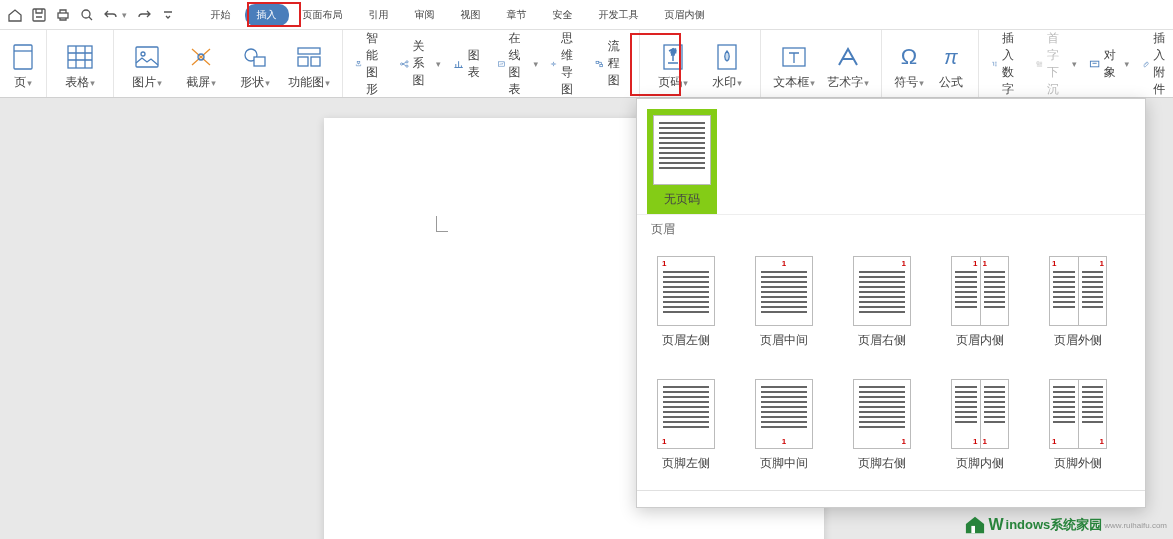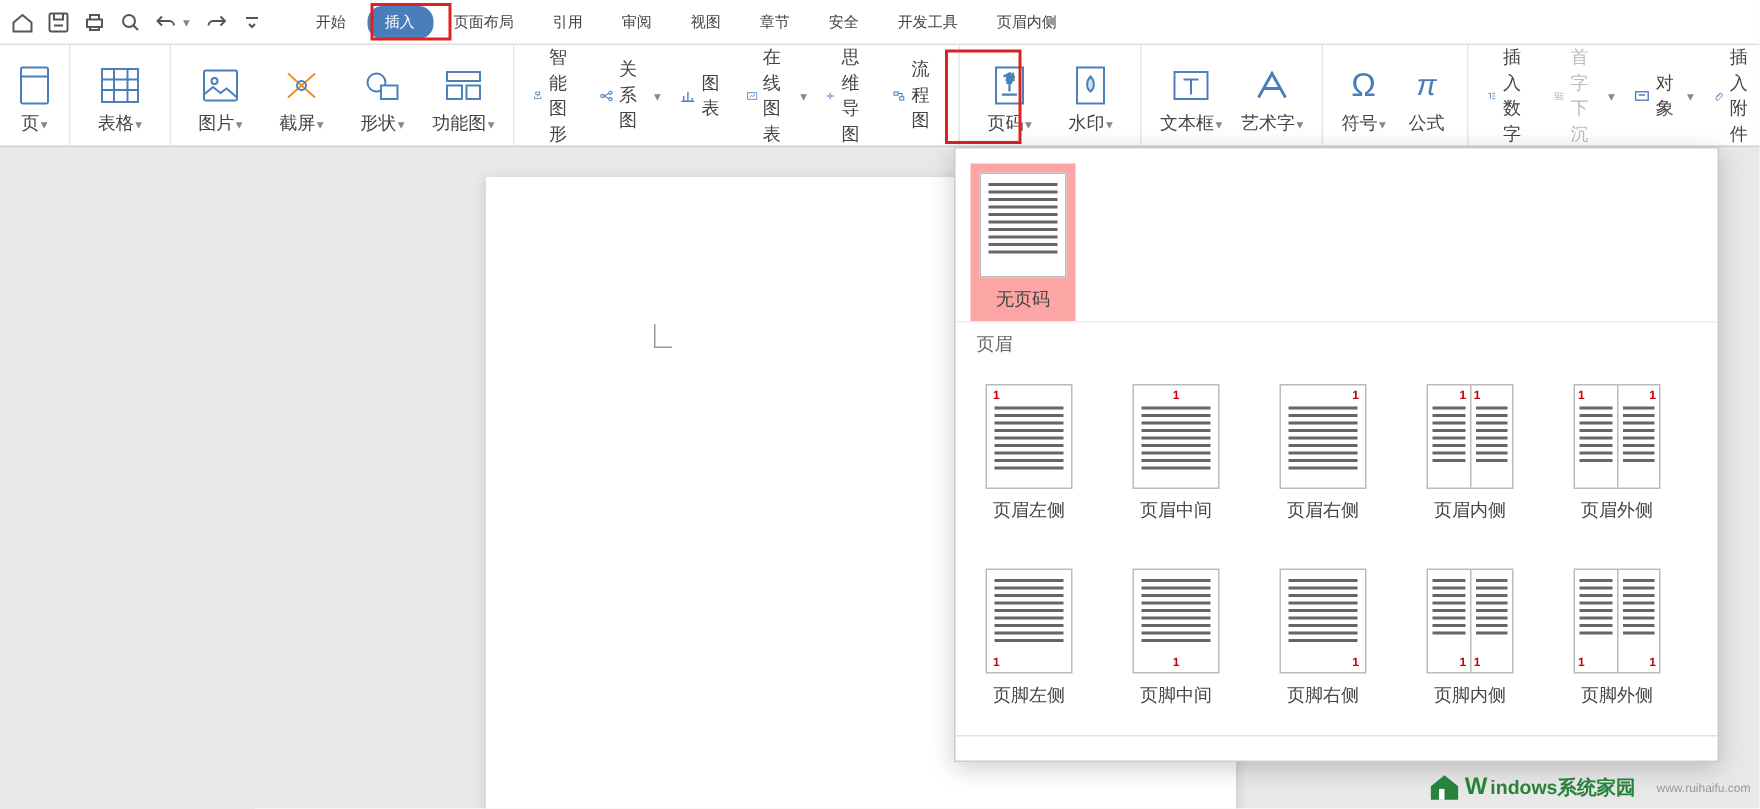--- a/index.html
+++ b/index.html
@@ -28,37 +28,37 @@
 
 
 .canvas{position:absolute;left:0;right:0;top:98px;bottom:0;background:#e8e8e8}
 .page{position:absolute;left:324px;top:20px;width:500px;height:700px;background:#fff;box-shadow:0 2px 8px rgba(0,0,0,.15)}
 .cursor-mark{position:absolute;left:112px;top:98px;width:12px;height:16px;border-left:1px solid #999;border-bottom:1px solid #999}
 
 
 .popup{position:absolute;left:636px;top:98px;width:510px;background:#fff;border:1px solid #ccc;box-shadow:0 4px 16px rgba(0,0,0,.2);max-height:430px;overflow:auto}
 .popup-row1{display:flex;padding:10px 10px 0}
 .opt{display:flex;flex-direction:column;align-items:center;cursor:pointer;padding:6px}
-.opt.sel{background:#fca5a5}
+.opt.sel{background:#84cc16}
 .thumb{width:58px;height:70px;background:#fff;border:1px solid #bbb;position:relative;display:flex;flex-direction:column;padding:6px 5px;gap:3px}
 .thumb .ln{height:2px;background:#666}
 .thumb .pn{font-size:8px;color:#c00;position:absolute;font-weight:bold}
 .thumb.dbl{padding:0;flex-direction:row;gap:0}
 .thumb.dbl .half{flex:1;border-right:1px solid #bbb;display:flex;flex-direction:column;padding:6px 3px;gap:3px;position:relative}
 .thumb.dbl .half:last-child{border-right:none}
 .opt .olbl{font-size:12px;color:#444;margin-top:6px}
 .sect{padding:6px 14px;font-size:12px;color:#666;border-top:1px solid #eee}
 .grid5{display:flex;gap:28px;padding:6px 14px 12px}
 .popup-foot{border-top:1px solid #e0e0e0;padding:8px 14px;display:flex;align-items:center;gap:8px;font-size:13px;color:#333;cursor:pointer}
 
 
 .wm{position:absolute;right:6px;bottom:4px;display:flex;align-items:center;gap:2px}
 .wm .house{width:22px;height:20px}
 .wm .t1{font-size:13px;font-weight:bold;color:#27833b}
-.wm .t2{font-size:8px;color:#999;margin-left:12px}
+.wm .t2{font-size:8px;color:#999;margin-left:0}
 </style>
 </head>
 <body>
 
 <div class="qat-row">
   <div class="qat-ic">
       <svg width="16" height="16" viewBox="0 0 16 16">
         <path d="M2 8l6-5 6 5v6H2z"></path>
       </svg>
     </div>

